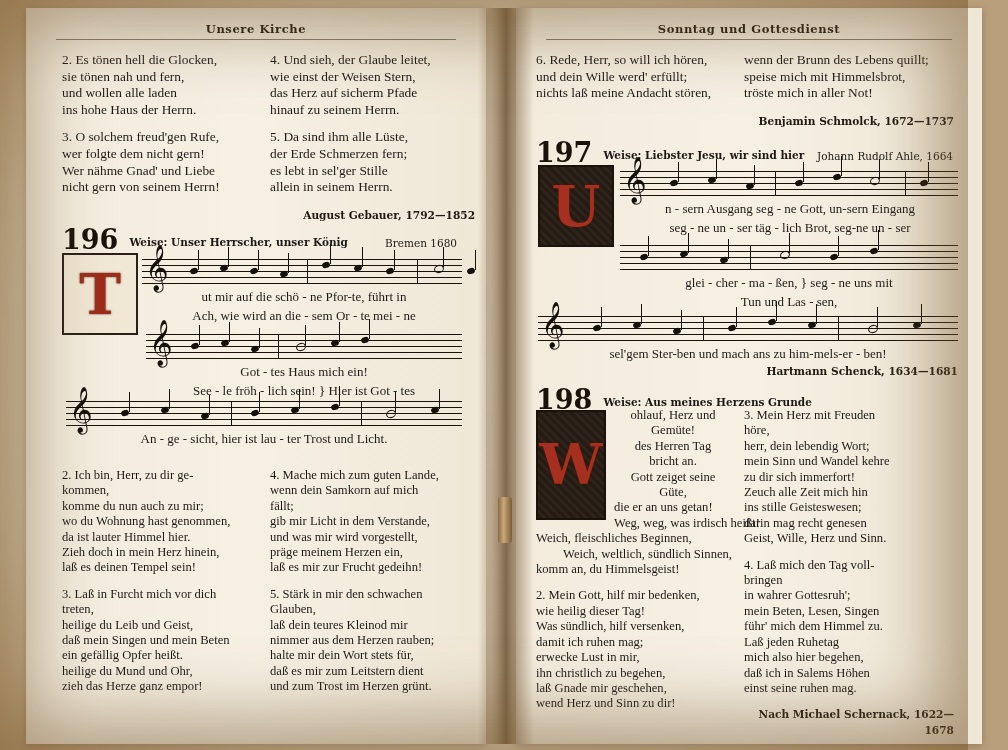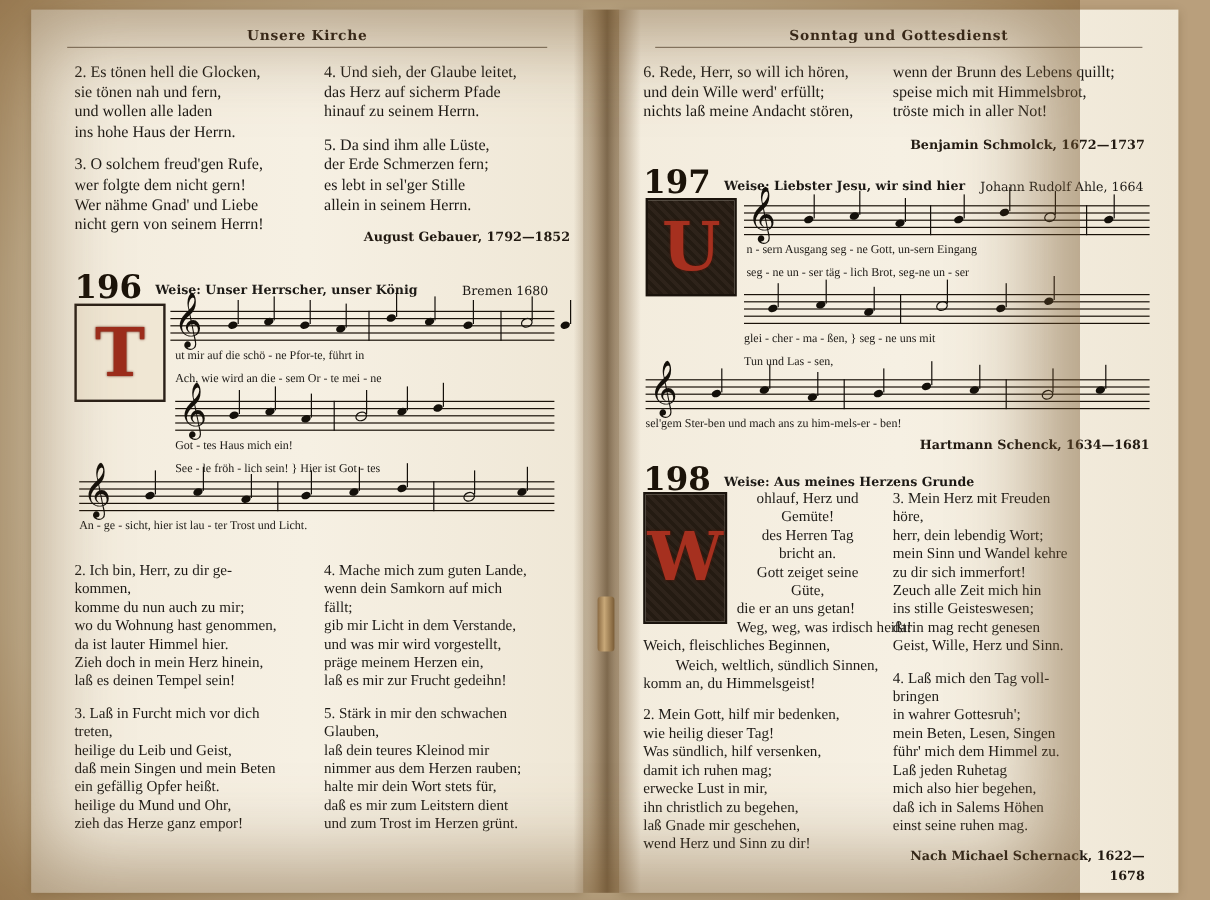--- a/index.html
+++ b/index.html
@@ -2,24 +2,23 @@
 <html><head>
 <meta charset="utf-8">
 <style>
   html,body{margin:0;padding:0;}
   body{
     width:1008px;height:750px;overflow:hidden;
     background:#b99f7c;
     font-family:"Liberation Serif", serif;
   }
   #page{
-    position:relative;width:876px;height:750px;
+    position:relative;width:968px;height:750px;
     background:
       radial-gradient(ellipse at 50% 50%, #efe7d6 0%, #e8dec9 45%, #d8c8aa 75%, #b99c74 100%);
-    padding-left: 24px;
   }
   
   #page:before{
     content:"";position:absolute;inset:0;
     box-shadow:inset 0 0 70px 30px rgba(120,90,50,.55);
     pointer-events:none;z-index:40;
   }
   .leaf{
     position:absolute;top:8px;height:736px;
     background:linear-gradient(90deg,#f3ecdd 0%,#f6f0e3 50%,#efe7d6 100%);
@@ -83,21 +82,21 @@
   .staff .line:nth-child(2){top:12px}
   .staff .line:nth-child(3){top:18px}
   .staff .line:nth-child(4){top:24px}
   .staff .line:nth-child(5){top:30px}
   .clef{position:absolute;left:3px;top:-6px;font-size:40px;line-height:40px;color:#14100a;font-family:"DejaVu Sans", sans-serif;}
   .note{position:absolute;width:8px;height:6px;border-radius:50%;background:#14100a;transform:rotate(-20deg);}
   .note.open{background:transparent;border:1.6px solid #14100a;}
   .stem{position:absolute;width:1.4px;background:#14100a;height:20px;}
   .bar{position:absolute;width:1.3px;top:6px;height:25px;background:#14100a;}
   .lyric{
-    position:relative;font-size:10px;line-height:15px;text-align:left;white-space:nowrap;
+    position:relative;font-size:13px;line-height:15px;text-align:center;white-space:nowrap;
   }
   .lyricrow{margin:1px 0 4px 0;}
   
   .dropcap{
     float:left;width:72px;height:78px;margin:2px 8px 2px 0;
     background:#2a2018;
     position:relative;
     border:2px solid #1a130c;
   }
   .dropcap .letter{
@@ -141,20 +140,21 @@
           <p>3. O solchem freud'gen Rufe,</p>
           <p>wer folgte dem nicht gern!</p>
           <p>Wer nähme Gnad' und Liebe</p>
           <p>nicht gern von seinem Herrn!</p>
         </div>
       </div>
 
       <div class="col lcolB" style="top:44px;">
         <div class="verse">
           <p>4. Und sieh, der Glaube leitet,</p>
+          <p>wie einst der Weisen Stern,</p>
           <p>das Herz auf sicherm Pfade</p>
           <p>hinauf zu seinem Herrn.</p>
         </div>
         <div class="verse">
           <p>5. Da sind ihm alle Lüste,</p>
           <p>der Erde Schmerzen fern;</p>
           <p>es lebt in sel'ger Stille</p>
           <p>allein in seinem Herrn.</p>
         </div>
         <div class="attrib">August Gebauer, 1792—1852</div>

